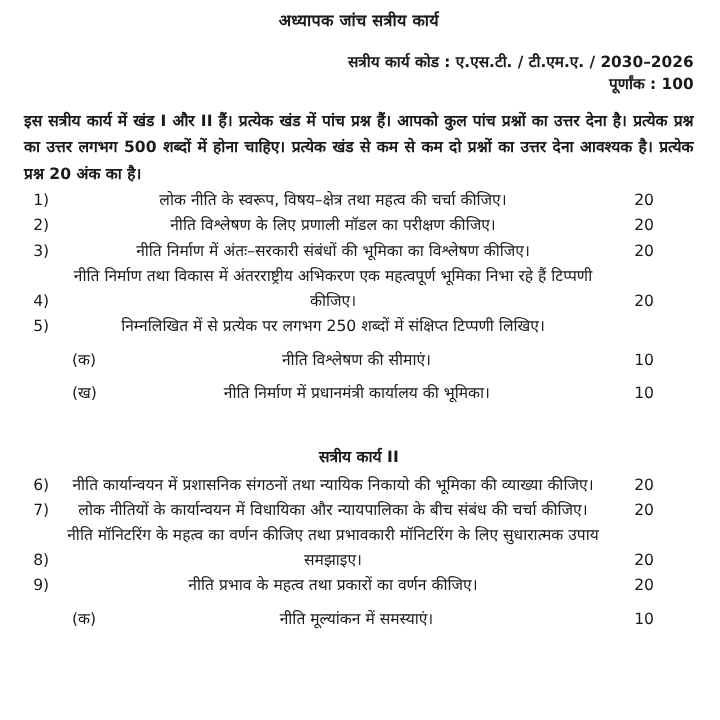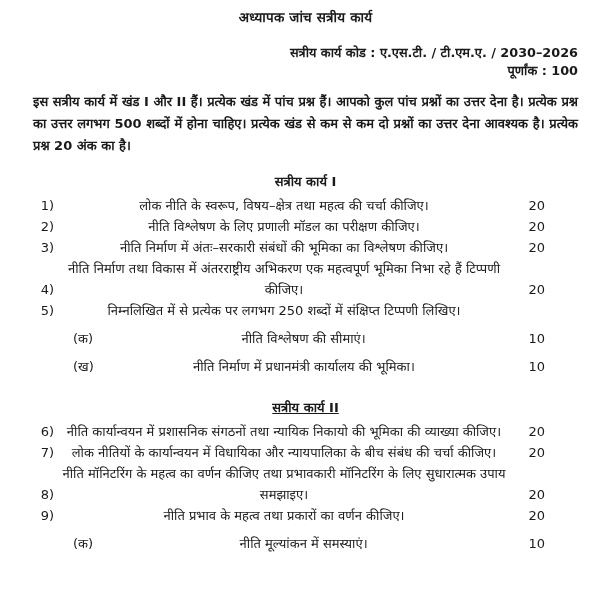--- a/index.html
+++ b/index.html
@@ -12,21 +12,21 @@
     height: 600px;
     overflow: hidden;
     color: #1a1a1a;
     font-family: "DejaVu Sans", sans-serif;
     -webkit-font-smoothing: antialiased;
   }
   .page {
     box-sizing: border-box;
     width: 600px;
     height: 600px;
-    padding: 8px 22px 0 33px;
+    padding: 8px 22px 0 20px;
     overflow: hidden;
   }
   .doc-title {
     margin: 0 0 18px 0;
     text-align: center;
     font-size: 13.5px;
     font-weight: 700;
     letter-spacing: 0.2px;
   }
   .header-meta {
@@ -43,22 +43,21 @@
     line-height: 22px;
     text-align: justify;
   }
   .section-heading {
     margin: 15px 0 5px 0;
     text-align: center;
     font-size: 13px;
     font-weight: 700;
   }
   .section-heading.second {
-    margin-top: 21px;
-    text-decoration: underline;
+    margin-top: 32px;
   }
   .qlist {
     margin-right: 33px;
   }
   .qrow {
     display: flex;
     align-items: flex-end;
     font-size: 13px;
     line-height: 21px;
   }
@@ -99,21 +98,20 @@
 
   <h1 class="doc-title">अध्यापक जांच सत्रीय कार्य</h1>
 
   <div class="header-meta">
     <div>सत्रीय कार्य कोड : ए.एस.टी. / टी.एम.ए. / 2030–2026</div>
     <div>पूर्णांक : 100</div>
   </div>
 
   <p class="instructions">इस सत्रीय कार्य में खंड I और II हैं। प्रत्येक खंड में पांच प्रश्न हैं। आपको कुल पांच प्रश्नों का उत्तर  देना है। प्रत्येक प्रश्न का उत्तर लगभग 500 शब्दों में होना चाहिए। प्रत्येक खंड से कम से कम दो प्रश्नों का उत्तर देना आवश्यक है। प्रत्येक प्रश्न 20 अंक का है।</p>
 
-  <h2 class="section-heading">सत्रीय कार्य I</h2>
 
   <div class="qlist">
     <div class="qrow">
       <span class="qnum">1)</span>
       <span class="qtext">लोक नीति के स्वरूप, विषय–क्षेत्र तथा महत्व की चर्चा कीजिए।</span>
       <span class="qmarks">20</span>
     </div>
     <div class="qrow">
       <span class="qnum">2)</span>
       <span class="qtext">नीति विश्लेषण के लिए प्रणाली मॉडल का परीक्षण कीजिए।</span>

